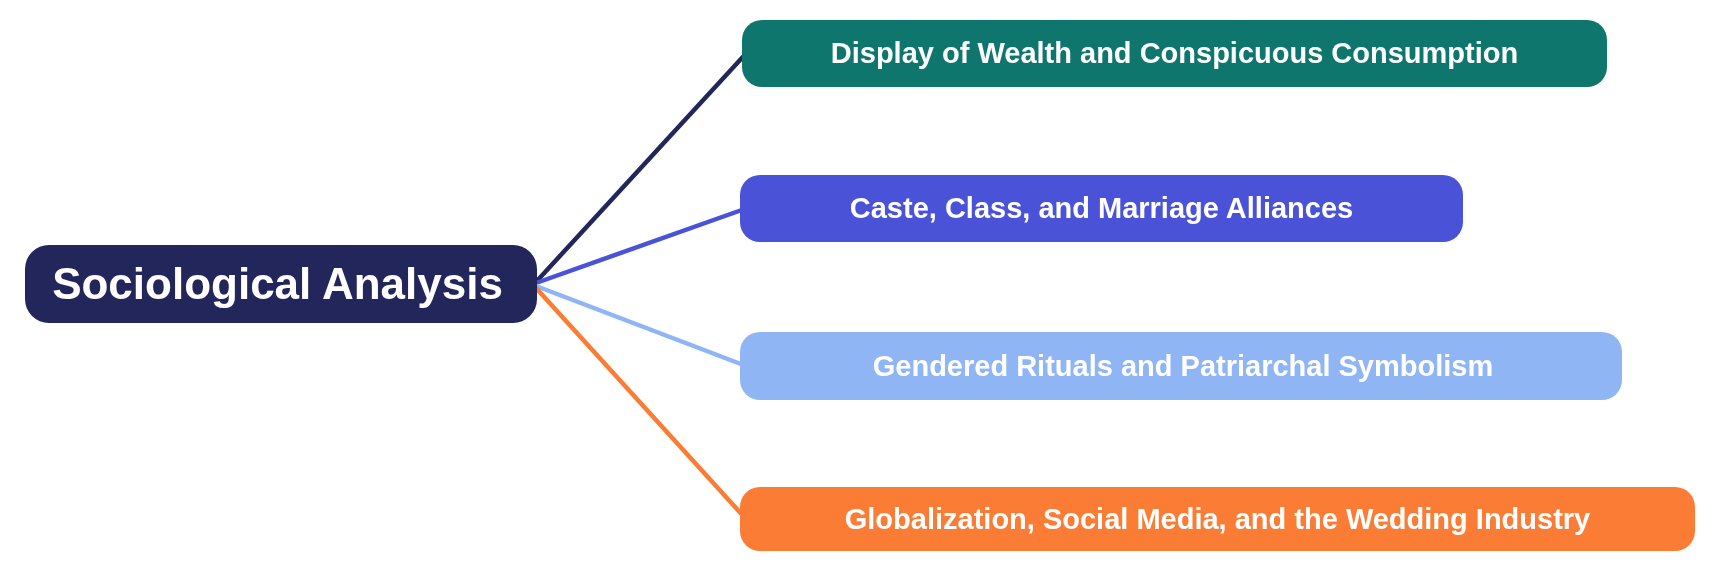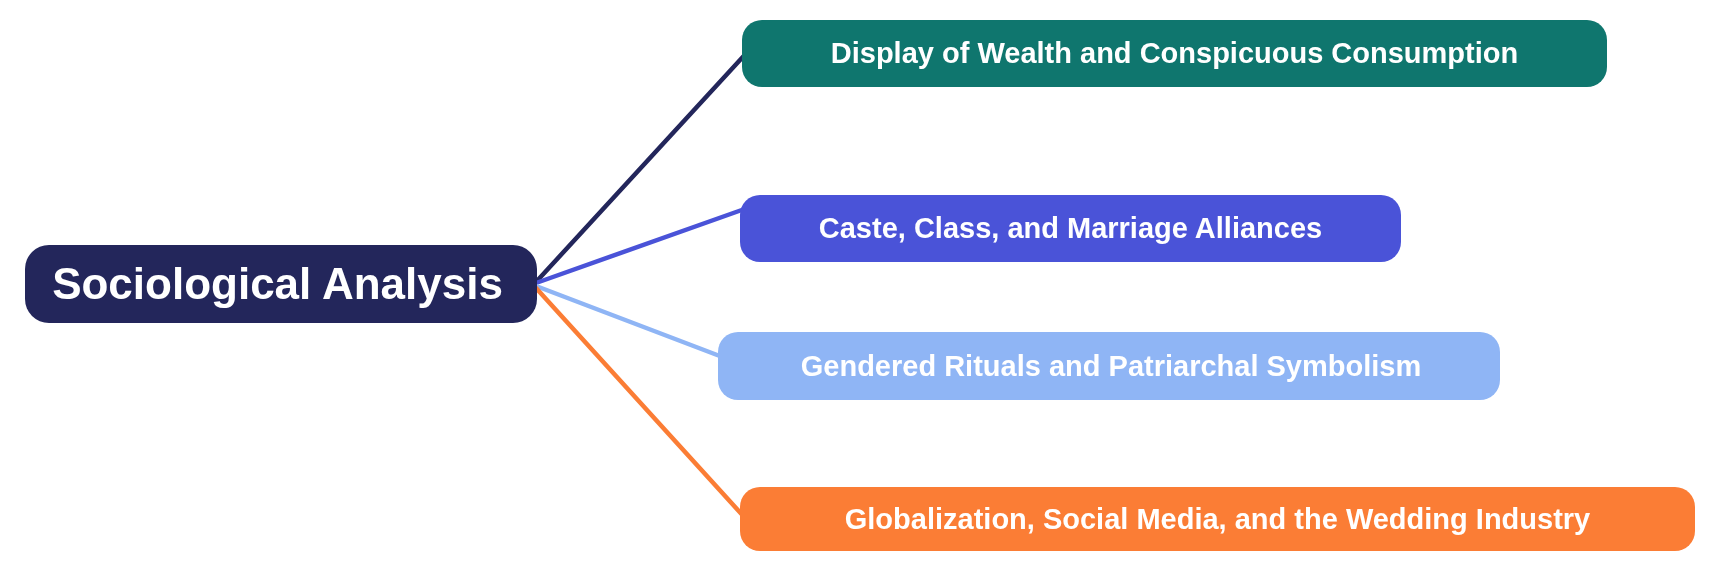--- a/index.html
+++ b/index.html
@@ -44,22 +44,22 @@
     border-radius: 24px;
     font-size: 44px;
     letter-spacing: 0px;
   }
   .node-branch {
     border-radius: 20px;
     font-size: 29px;
     letter-spacing: 0px;
   }
   .node-branch-0 { left: 742px; top: 20px;  width: 865px; height: 67px; }
-  .node-branch-1 { left: 740px; top: 175px; width: 661px; height: 67px; margin-top: 20px; }
-  .node-branch-2 { left: 718px; top: 332px; width: 782px; height: 68px; padding-left: 30px; }
+  .node-branch-1 { left: 740px; top: 175px; width: 723px; height: 67px; }
+  .node-branch-2 { left: 740px; top: 332px; width: 882px; height: 68px; padding-left: 30px; }
   .node-branch-3 { left: 740px; top: 487px; width: 955px; height: 64px; }
 </style>
 </head>
 <body>
 
 <div class="canvas">
 
   <svg class="links" viewBox="0 0 1712 565" xmlns="http://www.w3.org/2000/svg">
     <path d="M 536 282 L 746 53.5" fill="none" stroke-width="4.5" stroke-linecap="round" stroke="#23265B"></path>
     <path d="M 536 283 L 746 208.5" fill="none" stroke-width="4.5" stroke-linecap="round" stroke="#4A53D8"></path>

